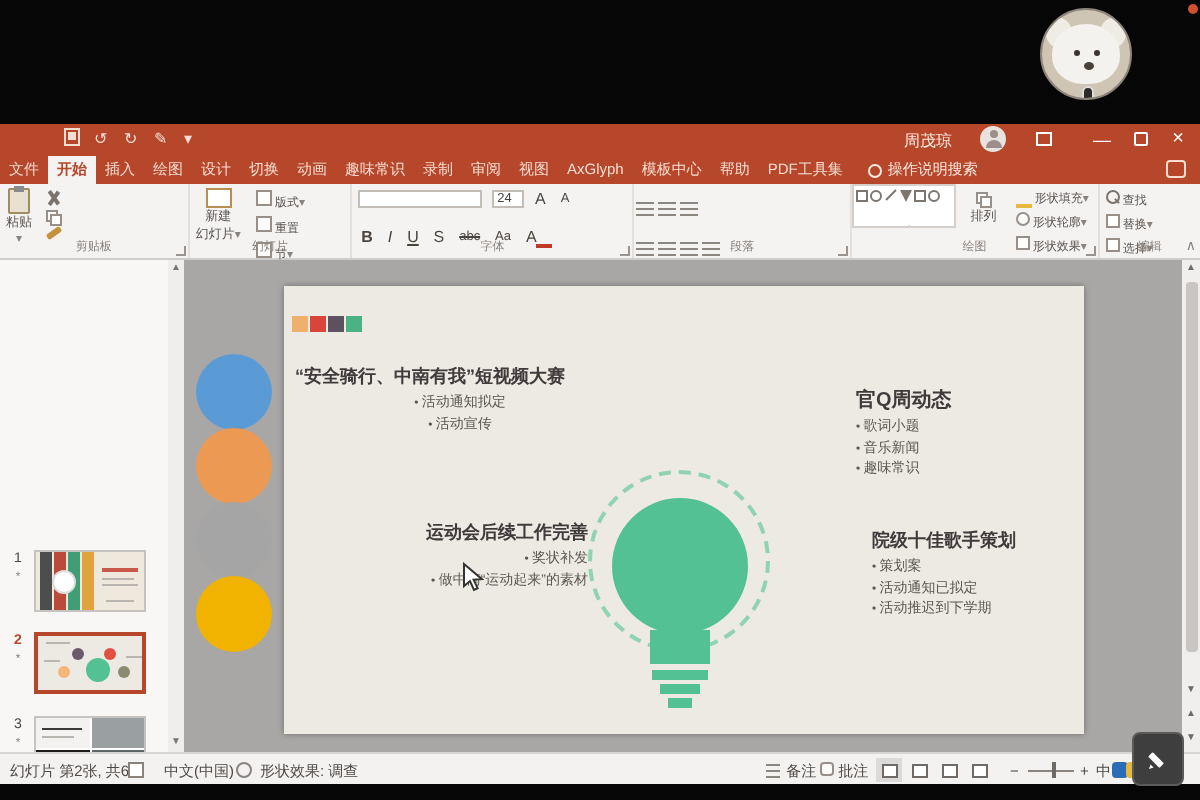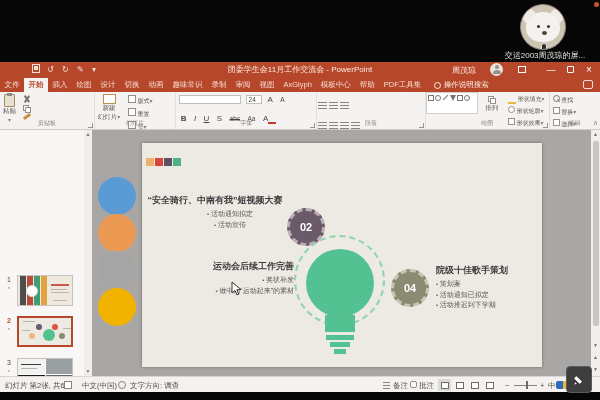--- a/index.html
+++ b/index.html
@@ -106,21 +106,21 @@
   #workspace{position:absolute;left:92px;top:130px;width:508px;height:246px;background:#a9a7a5}
   #slide{position:absolute;left:142px;top:143px;width:400px;height:224px;background:#edeae4;box-shadow:0 0 3px rgba(0,0,0,.35)}
   .offcircle{position:absolute;width:38px;height:38px;border-radius:50%}
   #slide-title-squares{position:absolute;left:146px;top:158px}
   .tsq{display:inline-block;width:8px;height:8px;margin-right:1px;vertical-align:top}
   #slide-title{position:absolute;left:186px;top:150px;font-size:15px;font-weight:bold;color:#443e40;letter-spacing:1px}
   .sb-head{font-weight:bold;color:#403a3c;font-size:9px;white-space:nowrap}
   .sb-list{font-size:7px;color:#5c5650;line-height:9.5px;margin-top:2px}
   .sb-list .bullet:before{content:"•  ";font-size:6px}
   .t-right{text-align:right}
-  #blk1{position:absolute;left:146px;top:194px;width:138px;text-align:center}
+  #blk1{position:absolute;left:146px;top:182px;width:138px;text-align:center}
   #blk1 .sb-list{text-align:center;padding-left:30px}
   #blk2{position:absolute;left:428px;top:193px}
   #blk2 .sb-head{font-size:10px}
   #blk3{position:absolute;left:146px;top:260px;width:148px;text-align:right}
   #blk4{position:absolute;left:436px;top:264px}
   .gear{position:absolute;border-radius:50%;display:flex;align-items:center;justify-content:center;color:#fff;font-weight:bold;font-size:11px}
   #gear01{left:253px;top:268px;width:38px;height:38px;background:#f3b678;border:3px dashed #f8dcb9}
   #gear02{left:287px;top:208px;width:38px;height:38px;background:#6a5a6a;border:3px dashed #b9adb7}
   #gear03{left:357px;top:207px;width:42px;height:42px;background:#e25140;border:3px dashed #f0a89d;font-size:12px}
   #gear04{left:391px;top:269px;width:38px;height:38px;background:#8b8b72;border:3px dashed #c6c6b3}
@@ -159,32 +159,30 @@
 
   <div id="cam-tile">
     <div class="dog-ear" style="left:2px;top:4px"></div>
     <div class="dog-ear" style="left:29px;top:4px"></div>
     <div class="dog-face"></div>
     <div class="dog-eye" style="left:16px"></div>
     <div class="dog-eye" style="left:26px"></div>
     <div class="dog-nose"></div>
     <div class="mic-dot"></div>
   </div>
-  <div id="share-label">交运2003周茂琼的屏...</div>
   <div id="corner-dot"></div>
 
   <div id="titlebar">
     <div class="qat qat-save">
         <i></i>
       </div>
     <span class="qat" style="left:47px">↺</span>
     <span class="qat" style="left:62px">↻</span>
     <span class="qat" style="left:77px">✎</span>
     <span class="qat" style="left:92px">▾</span>
-    <div id="win-title">团委学生会11月工作交流会 - PowerPoint</div>
     <span id="user-name">周茂琼</span>
     <div id="user-avatar">
         <div class="head"></div>
         <div class="body"></div>
       </div>
     <div class="win-btn" id="btn-ribbonopts"><i></i></div>
     <div class="win-btn" id="btn-min">—</div>
     <div class="win-btn" id="btn-restore"><i></i></div>
     <div class="win-btn" id="btn-close">×</div>
   </div>
@@ -385,44 +383,46 @@
   </div>
 
   <div id="blk1">
     <div class="sb-head">“安全骑行、中南有我”短视频大赛</div>
     <div class="sb-list">
       <div class="bullet">活动通知拟定</div>
       <div class="bullet">活动宣传</div>
     </div>
   </div>
 
+  <div id="blk2">
+    <div class="sb-head">官Q周动态</div>
+    <div class="sb-list">
+      <div class="bullet">歌词小题</div>
+      <div class="bullet">音乐新闻</div>
+      <div class="bullet">趣味常识</div>
+    </div>
+  </div>
 
   <div id="blk4">
     <div class="sb-head">院级十佳歌手策划</div>
     <div class="sb-list">
       <div class="bullet">策划案</div>
       <div class="bullet">活动通知已拟定</div>
       <div class="bullet">活动推迟到下学期</div>
     </div>
   </div>
 
   <div id="blk3">
     <div class="sb-head">运动会后续工作完善</div>
     <div class="sb-list t-right">
       <div class="bullet">奖状补发</div>
       <div class="bullet">做中南“运动起来”的素材</div>
     </div>
   </div>
 
-  <div class="gear" id="gear02">
-      <span>02</span>
-    </div>
-  <div class="gear" id="gear04">
-      <span>04</span>
-    </div>
 
   <div id="bulb-gear"></div>
   <div id="bulb-head"></div>
   <div id="bulb-neck"></div>
   <div class="bulb-bar" id="bb1"></div>
   <div class="bulb-bar" id="bb2"></div>
   <div class="bulb-bar" id="bb3"></div>
 
   <div id="cursor">
     <svg width="11" height="15" viewBox="0 0 11 15">
@@ -436,21 +436,21 @@
     <div class="ws-btn" style="top:224px">▲</div>
     <div class="ws-btn" style="top:236px">▼</div>
   </div>
   <div id="ws-thumb"></div>
 
   <div id="statusbar">
     <span class="sb-item" style="left:5px">幻灯片 第2张, 共6张</span>
     <span class="sb-icon-theme"></span>
     <span class="sb-item" style="left:82px">中文(中国)</span>
     <span class="sb-icon-acc"></span>
-    <span class="sb-item" style="left:130px">文字方向: 调查</span>
+    <span class="sb-item" style="left:130px">形状效果: 调查</span>
 
     <span class="sb-item" style="left:382px"><span class="bars" style="width:7px;height:7px"></span> <span>备注</span></span>
     <span class="sb-item" style="left:410px"><span class="icn-sm" style="width:7px;height:7px;border-radius:2px"></span> <span>批注</span></span>
     <span class="view-btn active" style="left:438px"><i></i></span>
     <span class="view-btn" style="left:453px"><i></i></span>
     <span class="view-btn" style="left:468px"><i></i></span>
     <span class="view-btn" style="left:483px"><i></i></span>
     <span class="sb-item" style="left:505px">−</span>
     <span id="zoom-slider"></span>
     <span id="zoom-handle"></span>

